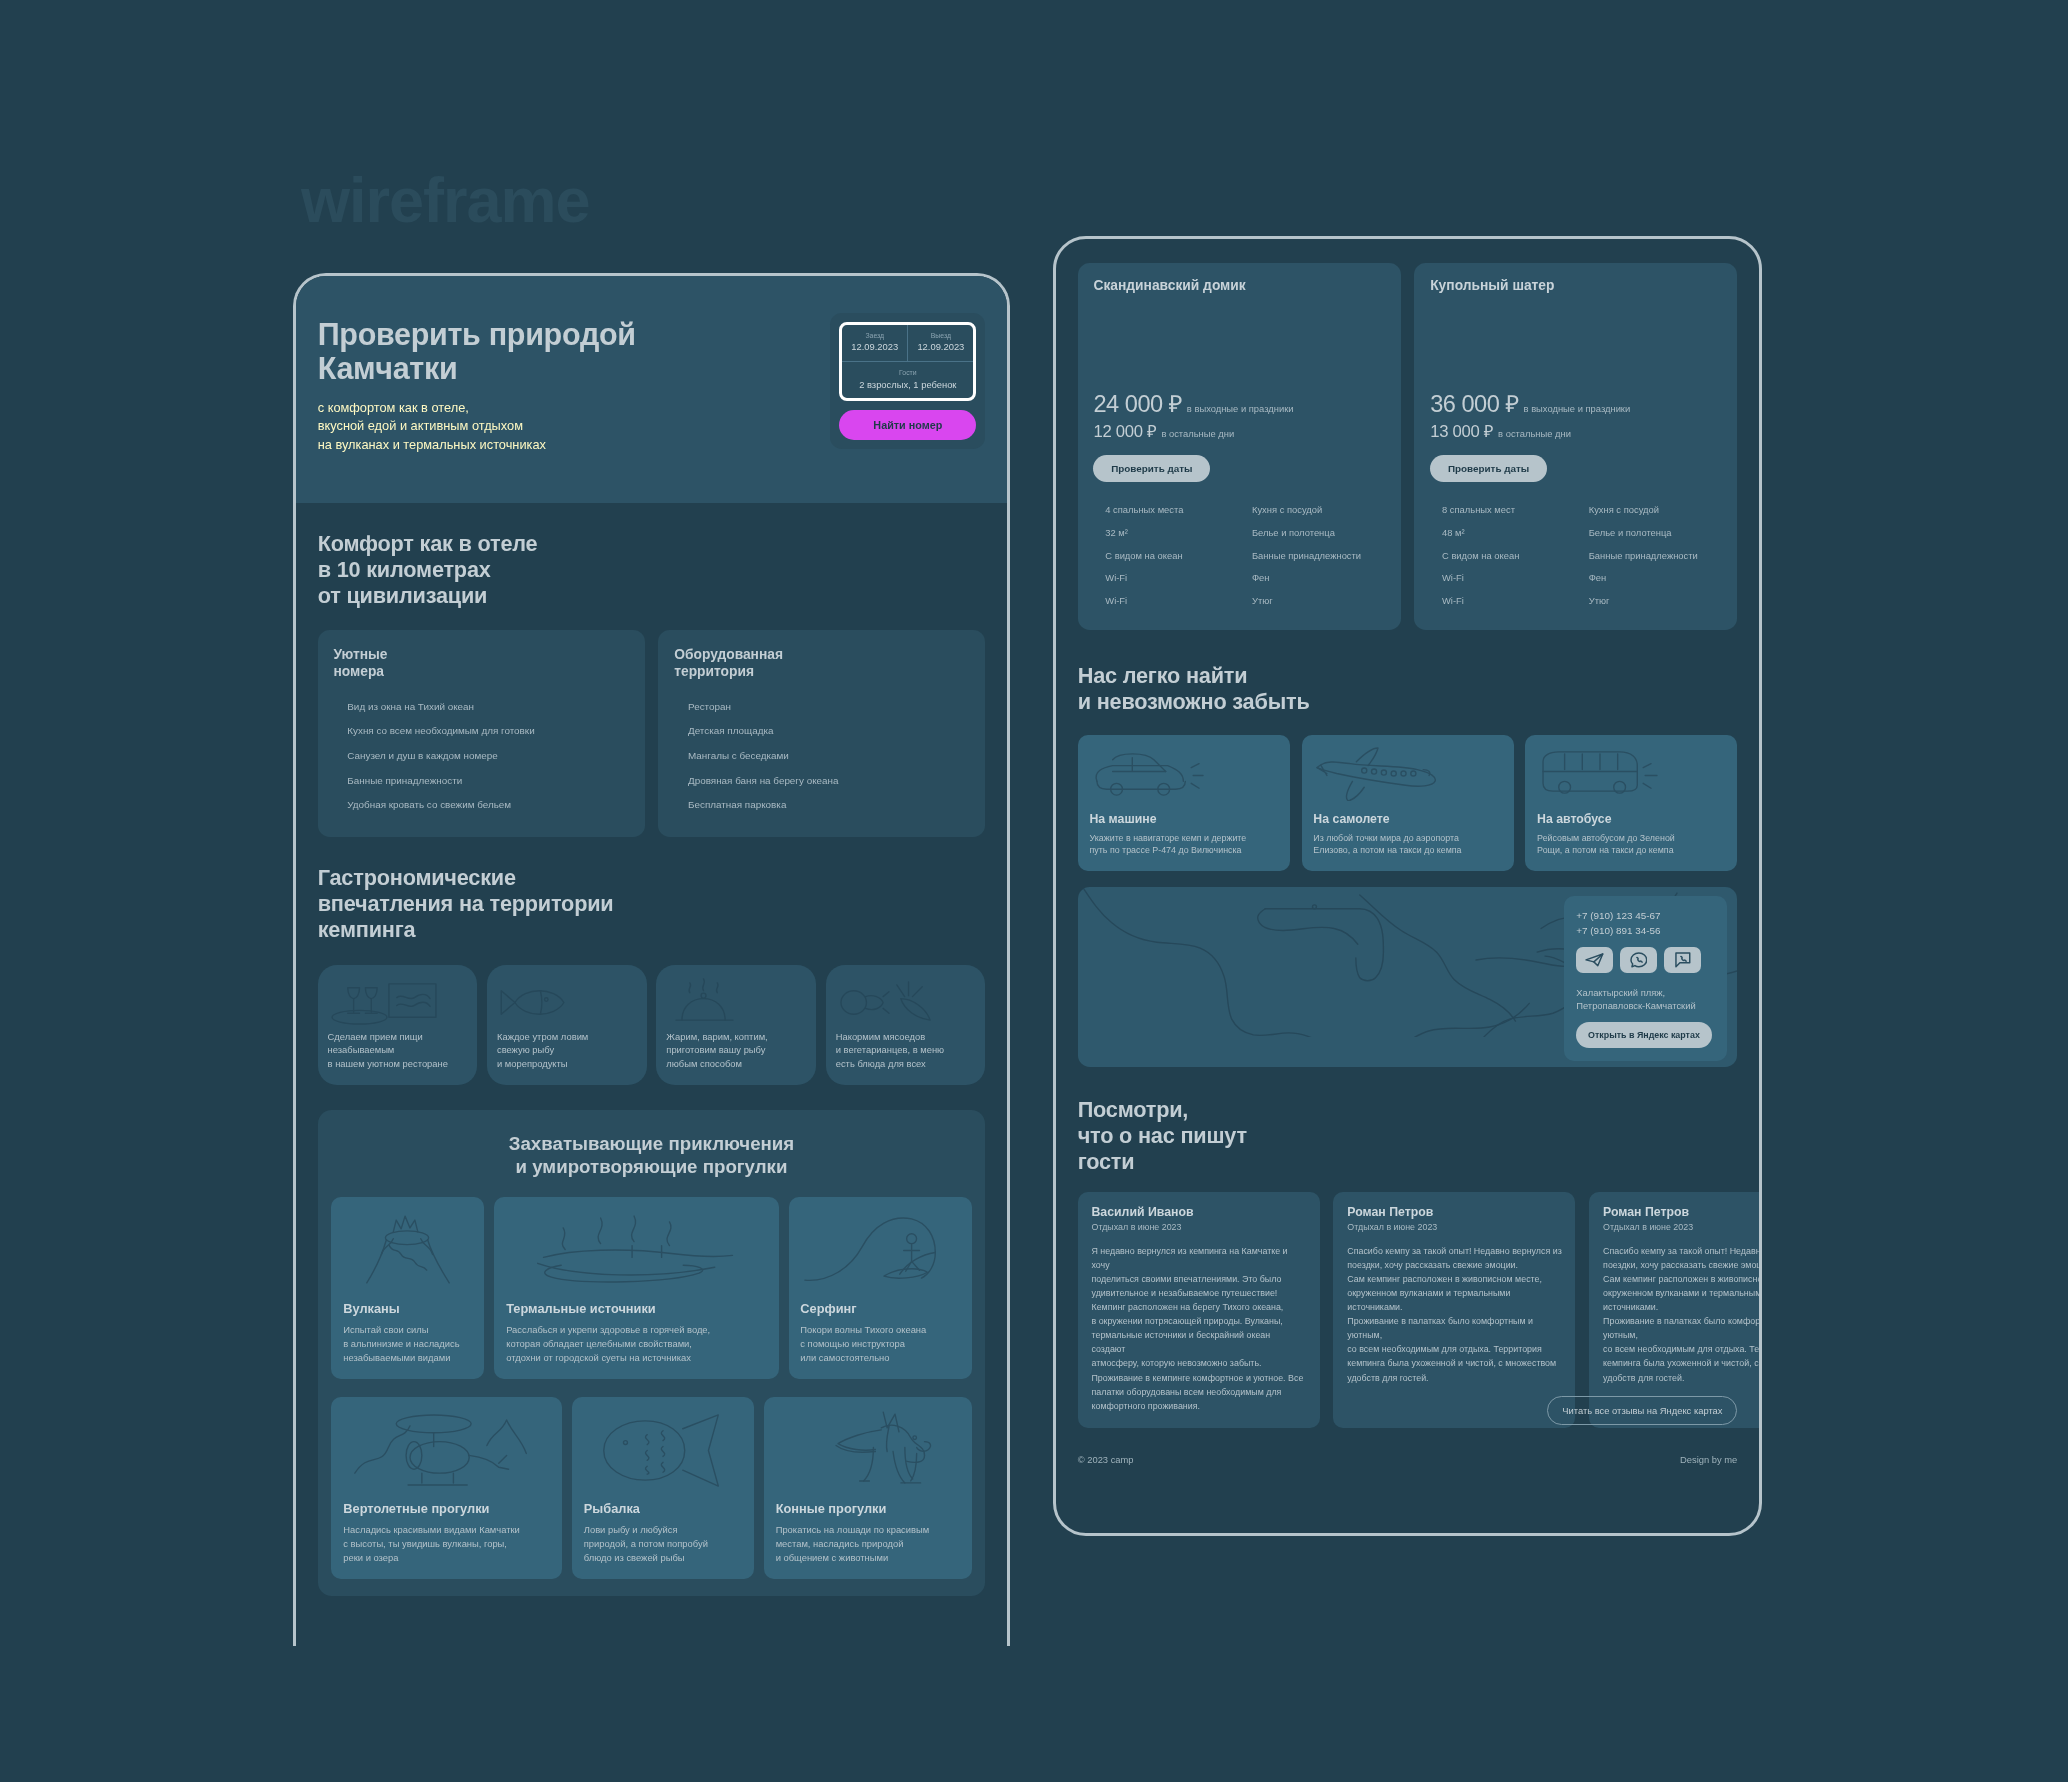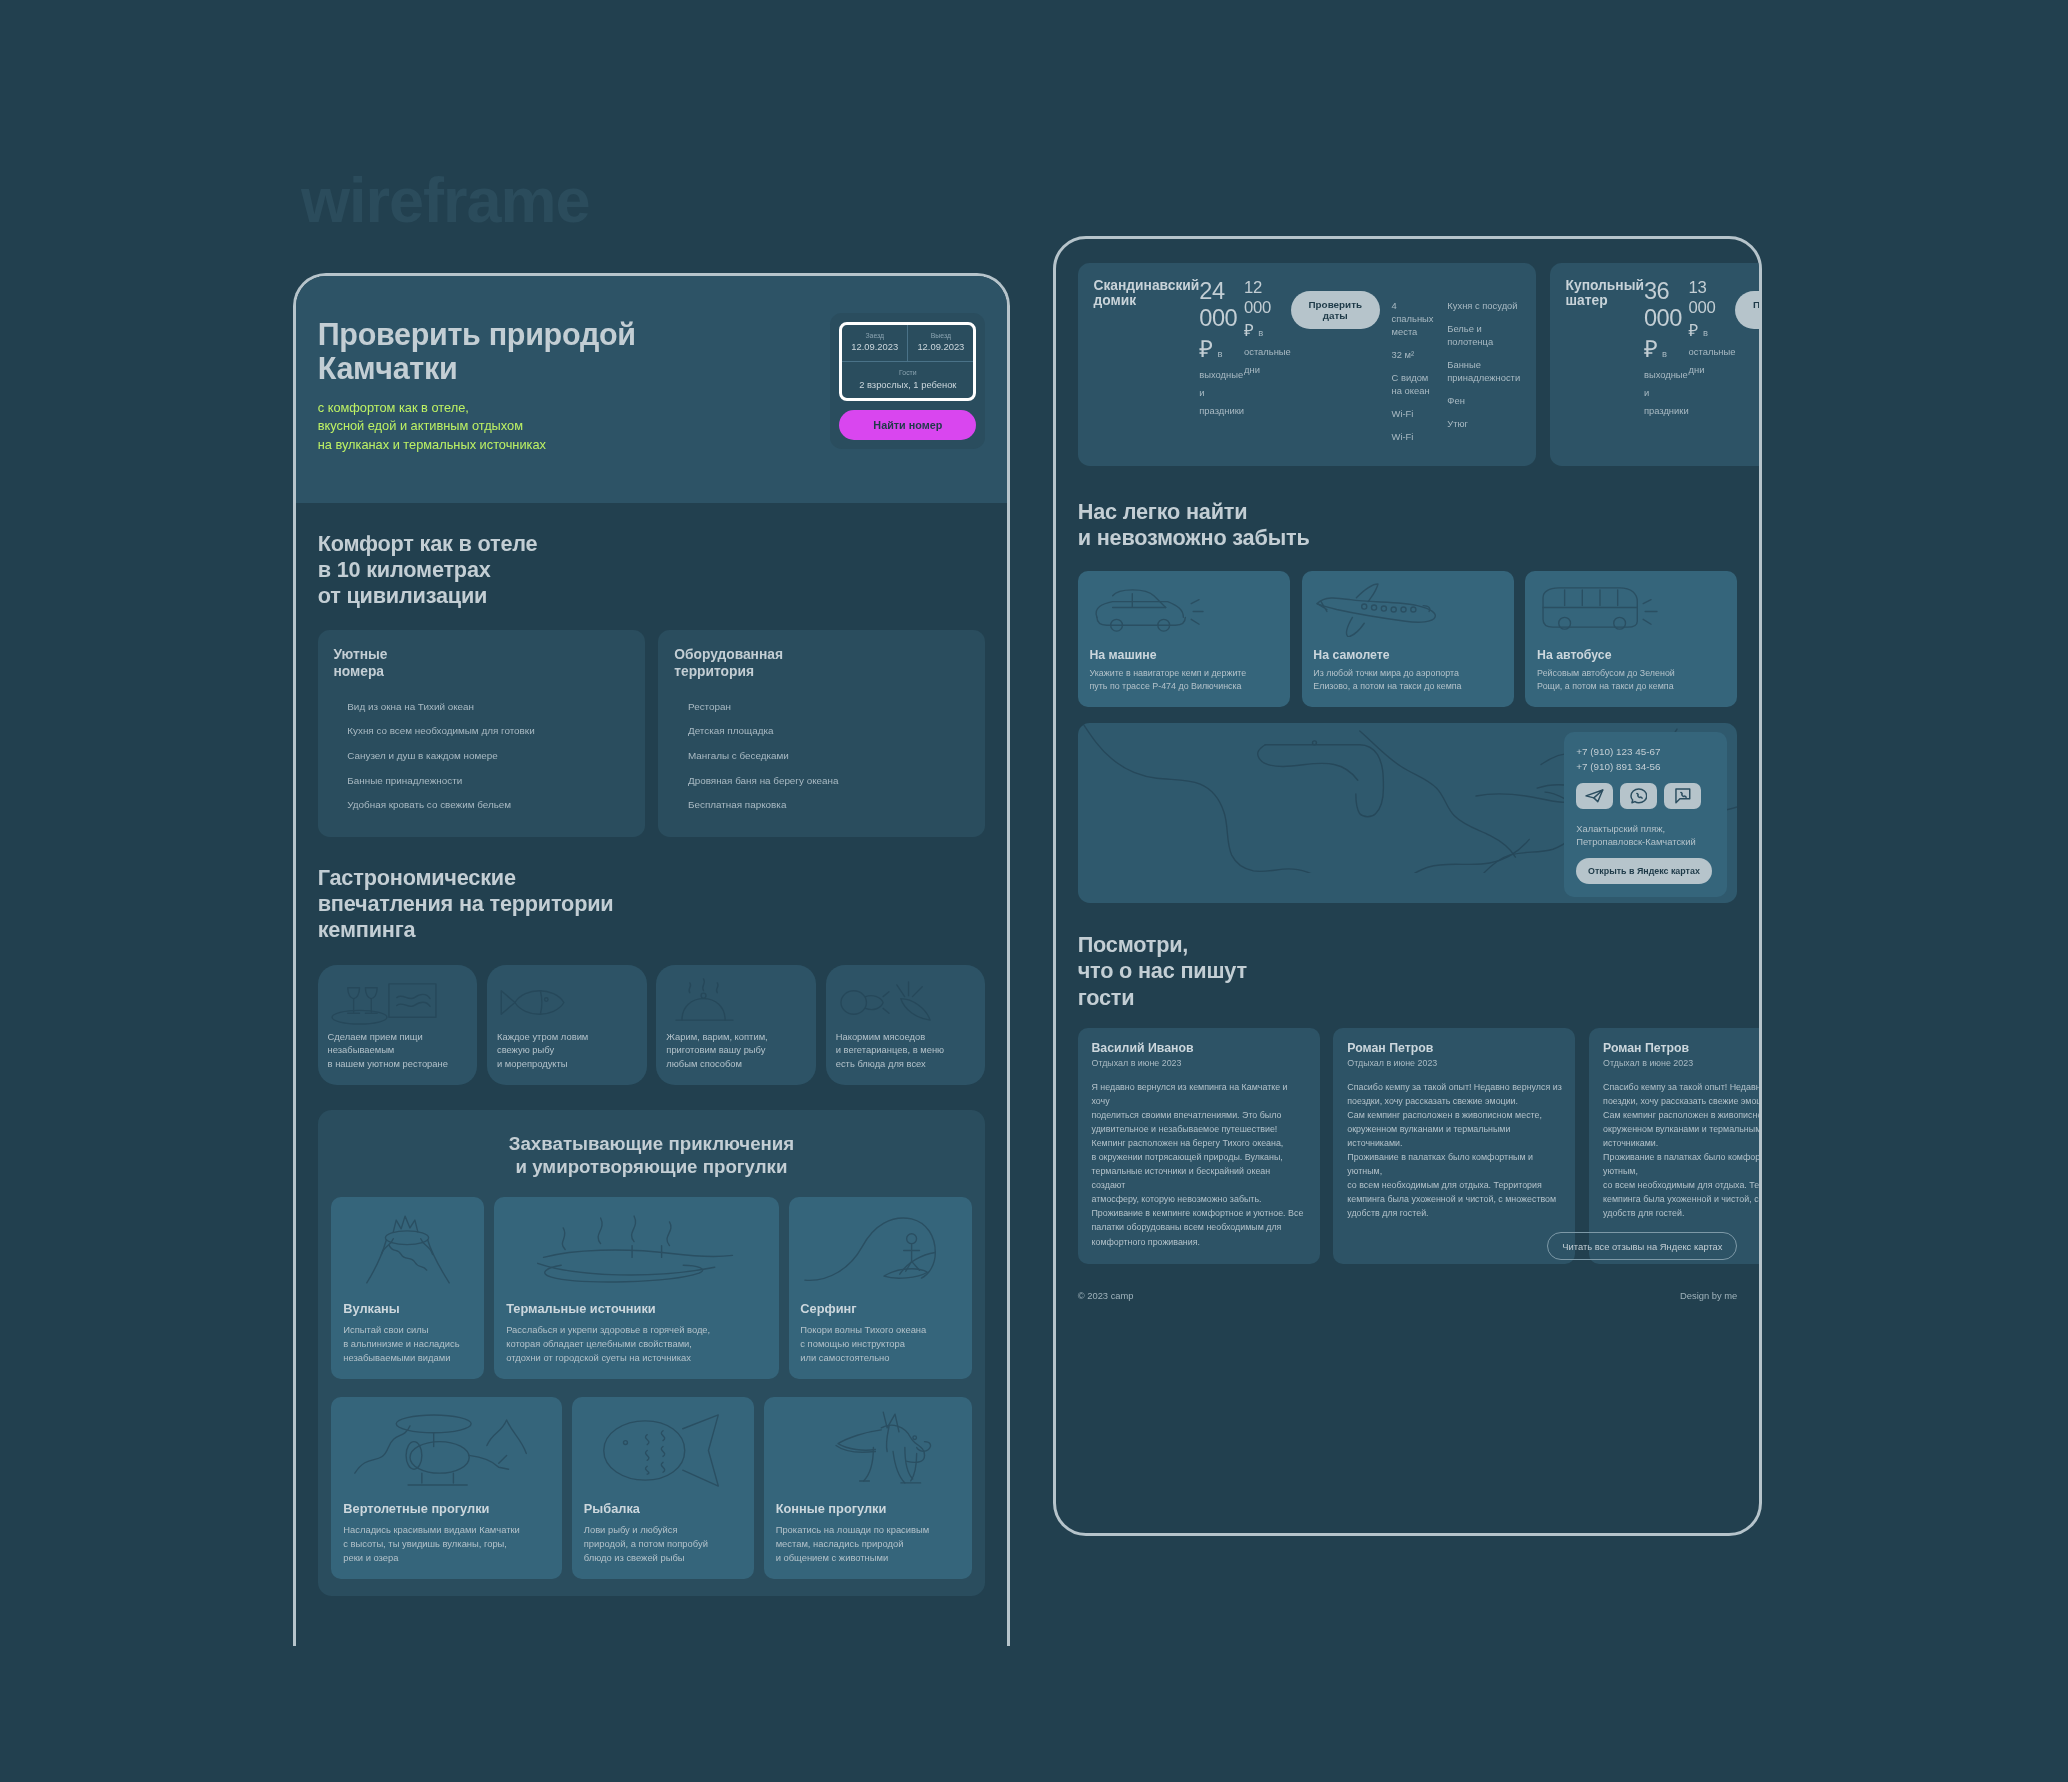--- a/index.html
+++ b/index.html
@@ -44,21 +44,21 @@
     padding: 41px 21.7px 33px 21.7px;
     position: relative;
     min-height: 227px;
   }
   .hero-title {
     font-size: 30.5px; font-weight: 700; line-height: 1.13;
     color: #c3ced4; max-width: 424px; letter-spacing: -0.3px;
   }
   .hero-sub {
     margin-top: 12.8px; font-size: 12.8px; line-height: 1.45;
-    color: #bef264; max-width: 325px;
+    color: #fef9c3; max-width: 325px;
   }
   .booking {
     position: absolute; right: 21.7px; top: 37px;
     width: 155px;
     background: #2a4d5e;
     border-radius: 11.8px;
     padding: 8.9px;
   }
   .booking-fields {
     border: 3px solid #ffffff; border-radius: 7.9px; overflow: hidden; text-align: center;
@@ -134,21 +134,21 @@
     margin-top: 7.9px; font-size: 12.8px; font-weight: 700; color: #ccd7dd;
   }
   .acard p { margin-top: 6.9px; font-size: 9.4px; color: #b3c2ca; line-height: 1.48; }
 
   
   .rcol { padding: 23.6px 21.7px 0 21.7px; }
   .lodging-row { display: flex; gap: 13.8px; }
   .lodge {
     flex: 1; background: #2d5366; border-radius: 11.8px;
     padding: 15.8px 15.8px 17.7px 15.8px;
-    display: flex; flex-direction: row;
+    display: flex; flex-direction: column;
   }
   .lodge h3 { font-size: 13.8px; font-weight: 700; color: #c8d3d9; }
   .lodge .photo { height: 94px; }
   .price-main { font-size: 23.6px; font-weight: 400; color: #c3ced4; letter-spacing: -0.5px; }
   .price-sec  { font-size: 16.7px; font-weight: 400; color: #c3ced4; letter-spacing: -0.3px; margin-top: 2px; }
   .price-note { font-size: 9.4px; color: #a9bac3; margin-left: 4.9px; }
   .btn-pill {
     margin-top: 12.8px; align-self: flex-start;
     background: #b6c4cb; color: #1e3a48;
     border: none; border-radius: 984px;

